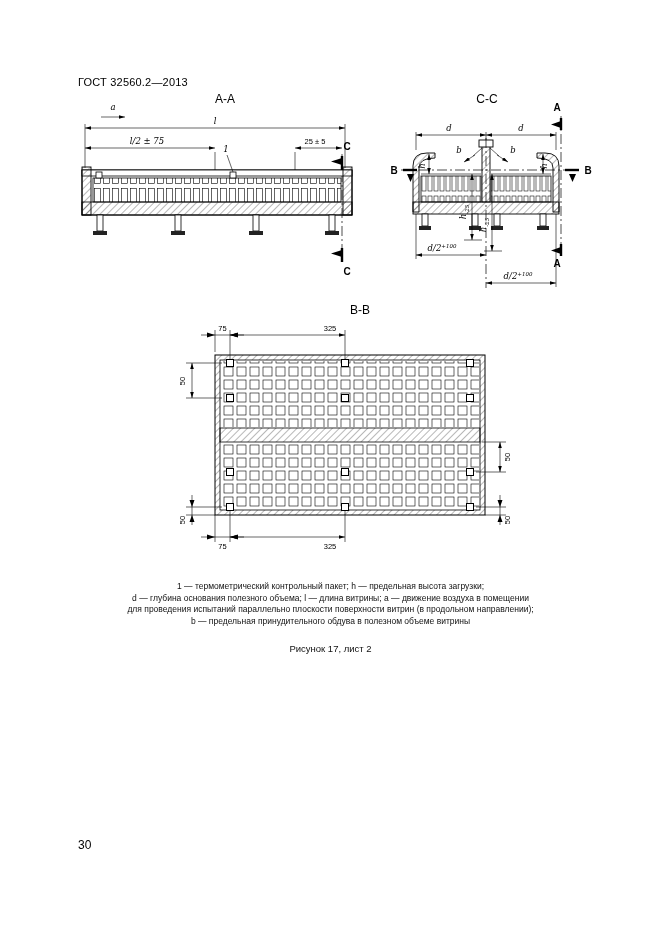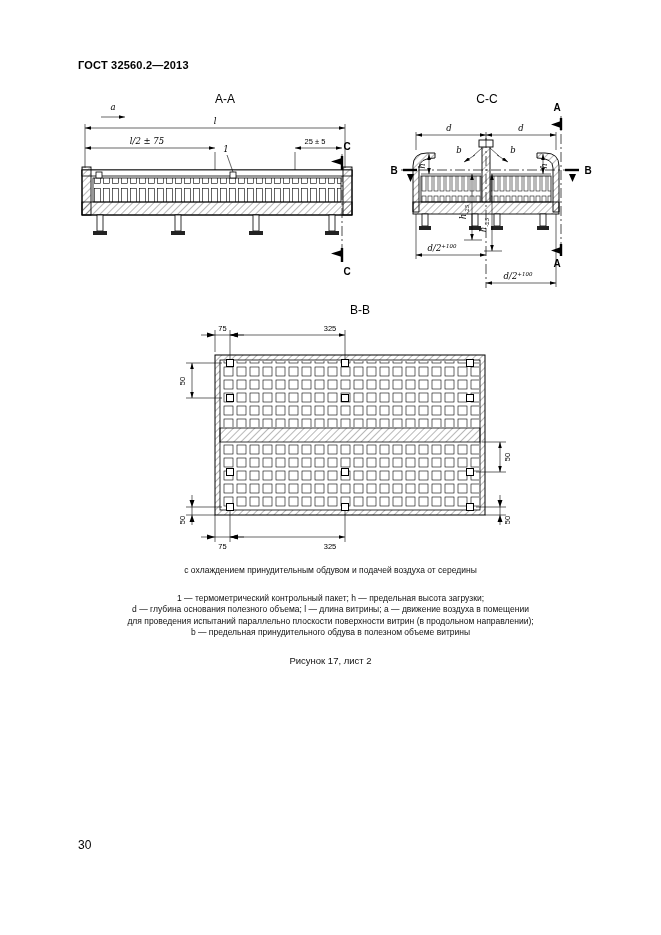--- a/index.html
+++ b/index.html
@@ -1,18 +1,18 @@
 <!DOCTYPE html>
 <html><head>
 <meta charset="utf-8">
 <style>
   *{margin:0;padding:0;box-sizing:border-box}
   html,body{background:#fff}
   body{width:661px;height:935px;position:relative;font-family:"Liberation Sans",sans-serif;color:#000;overflow:hidden}
-  .doc-number{position:absolute;left:78px;top:59px;font-size:11px;font-weight:bold;letter-spacing:.2px}
+  .doc-number{position:absolute;left:78px;top:76px;font-size:11px;font-weight:normal;letter-spacing:.2px}
   svg{position:absolute;overflow:visible}
   #svg-aa{left:75px;top:90px}
   #svg-cc{left:385px;top:90px}
   #svg-bb{left:170px;top:300px}
   .caption{position:absolute;left:0;right:0;top:565px;text-align:center;font-size:8.5px;line-height:11.5px;color:#111}
   .legend{margin-top:16px}
   .fig-label{margin-top:16px;font-size:9.5px}
   .page-num{position:absolute;left:78px;top:838px;font-size:12px}
   
   .oline{fill:none;stroke:#000;stroke-width:1}
@@ -303,21 +303,20 @@
     <line class="thin" x1="306" y1="207" x2="336" y2="207"></line>
     <line class="thin" x1="315" y1="215" x2="336" y2="215"></line>
     <line class="thin" x1="330" y1="195" x2="330" y2="225"></line>
     <polygon class="blk" points="327.5,200 332.5,200 330,207"></polygon>
     <polygon class="blk" points="327.5,222 332.5,222 330,215"></polygon>
     <text class="num" x="340" y="220" text-anchor="middle" transform="rotate(-90 340 220)">50</text>
   </g>
 </svg>
 
 <div class="caption">
-  <div>с охлаждением принудительным обдувом и подачей воздуха от середины</div>
   <div class="legend">
     <div>1 — термометрический контрольный пакет; h — предельная высота загрузки;</div>
     <div>d — глубина основания полезного объема; l — длина витрины; a — движение воздуха в помещении</div>
     <div>для проведения испытаний параллельно плоскости поверхности витрин (в продольном направлении);</div>
     <div>b — предельная принудительного обдува в полезном объеме витрины</div>
   </div>
   <div class="fig-label">Рисунок 17, лист 2</div>
 </div>
 
 <div class="page-num">30</div>

